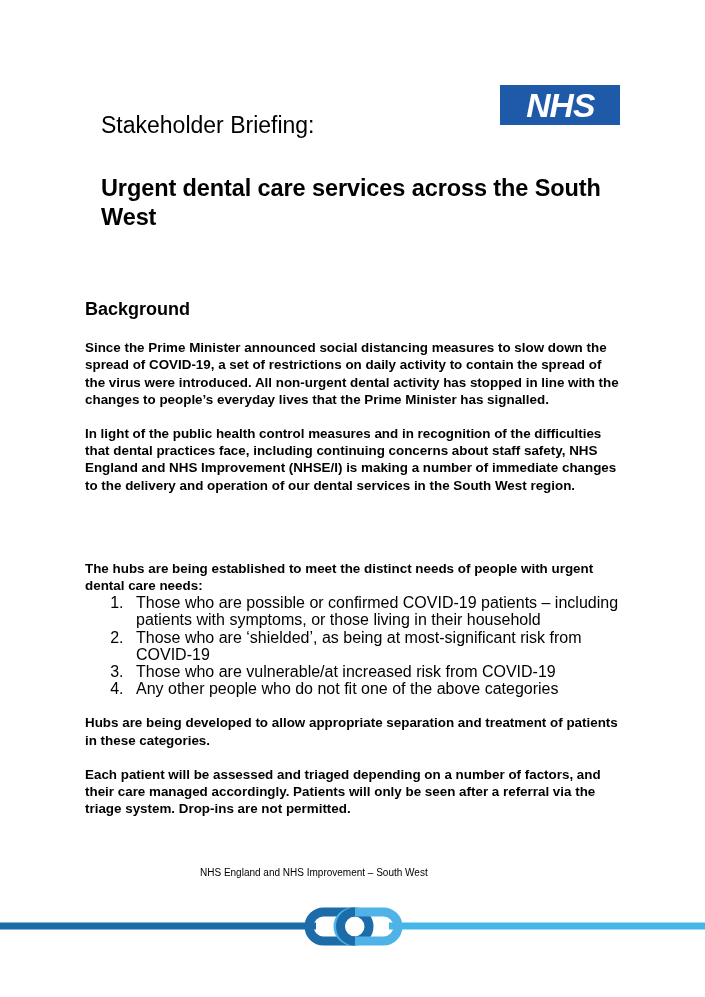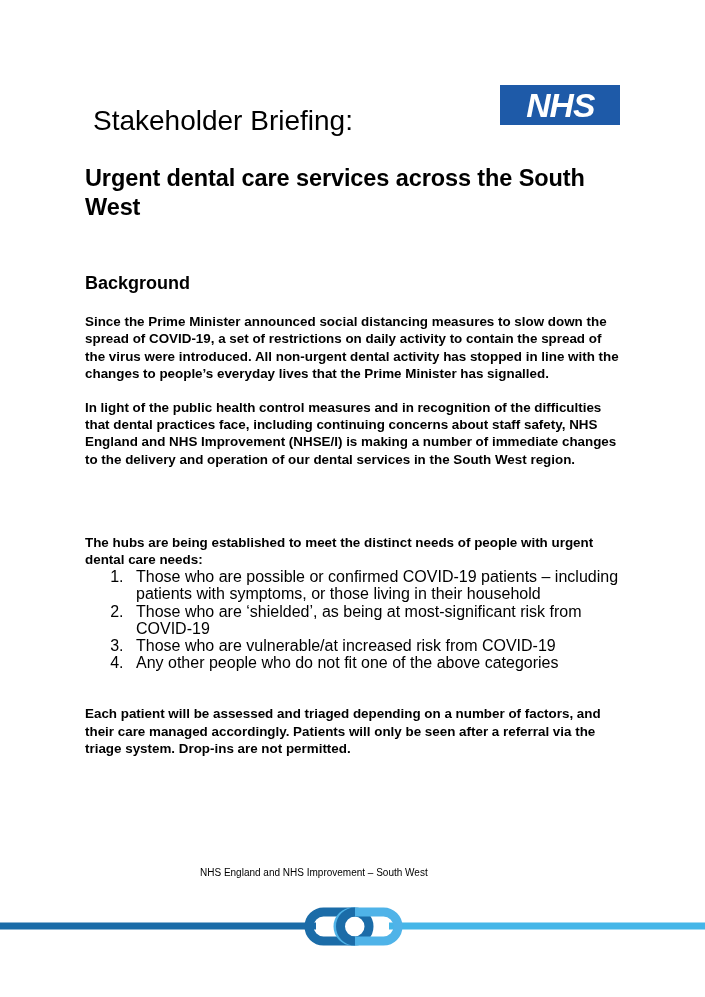--- a/index.html
+++ b/index.html
@@ -41,31 +41,31 @@
 
   
   .doc {
     position: absolute;
     left: 85px;
     top: 0;
     width: 537px;
   }
 
   .title-line-1 {
-    font-size: 28px;
+    font-size: 23px;
     font-weight: normal;
     line-height: 1.2;
-    margin: 8px;
+    margin: 16px;
     padding-top: 96px;
   }
   .title-line-2 {
     font-size: 23.5px;
     font-weight: bold;
     line-height: 1.26;
-    margin: 0;
+    margin: 16px;
     padding-top: 18px;
     letter-spacing: -0.1px;
   }
 
   .section-heading {
     font-size: 18px;
     font-weight: bold;
     line-height: 1.35;
     margin: 0;
   }
@@ -139,20 +139,21 @@
   <p class="para">The hubs are being established to meet the distinct needs of people with urgent dental care needs:</p>
 
   <ol class="numlist">
     <li>Those who are possible or confirmed COVID-19 patients – including patients with symptoms, or those living in their household</li>
     <li>Those who are ‘shielded’, as being at most-significant risk from COVID-19</li>
     <li>Those who are vulnerable/at increased risk from COVID-19</li>
     <li>Any other people who do not fit one of the above categories</li>
   </ol>
 
   <div class="sp-pp"></div>
+  <p class="para">Hubs are being developed to allow appropriate separation and treatment of patients in these categories.</p>
   <div class="sp-pp"></div>
   <p class="para">Each patient will be assessed and triaged depending on a number of factors, and their care managed accordingly. Patients will only be seen after a referral via the triage system. Drop-ins are not permitted.</p>
 
 </div>
 
 <div class="footer-note">NHS England and NHS Improvement – South West</div>
 
 <svg class="footer-graphic" viewBox="0 0 705 48" width="705" height="48" preserveAspectRatio="none">
 
   <rect x="0" y="19.5" width="316" height="7" fill="#1B6CA8"></rect>

